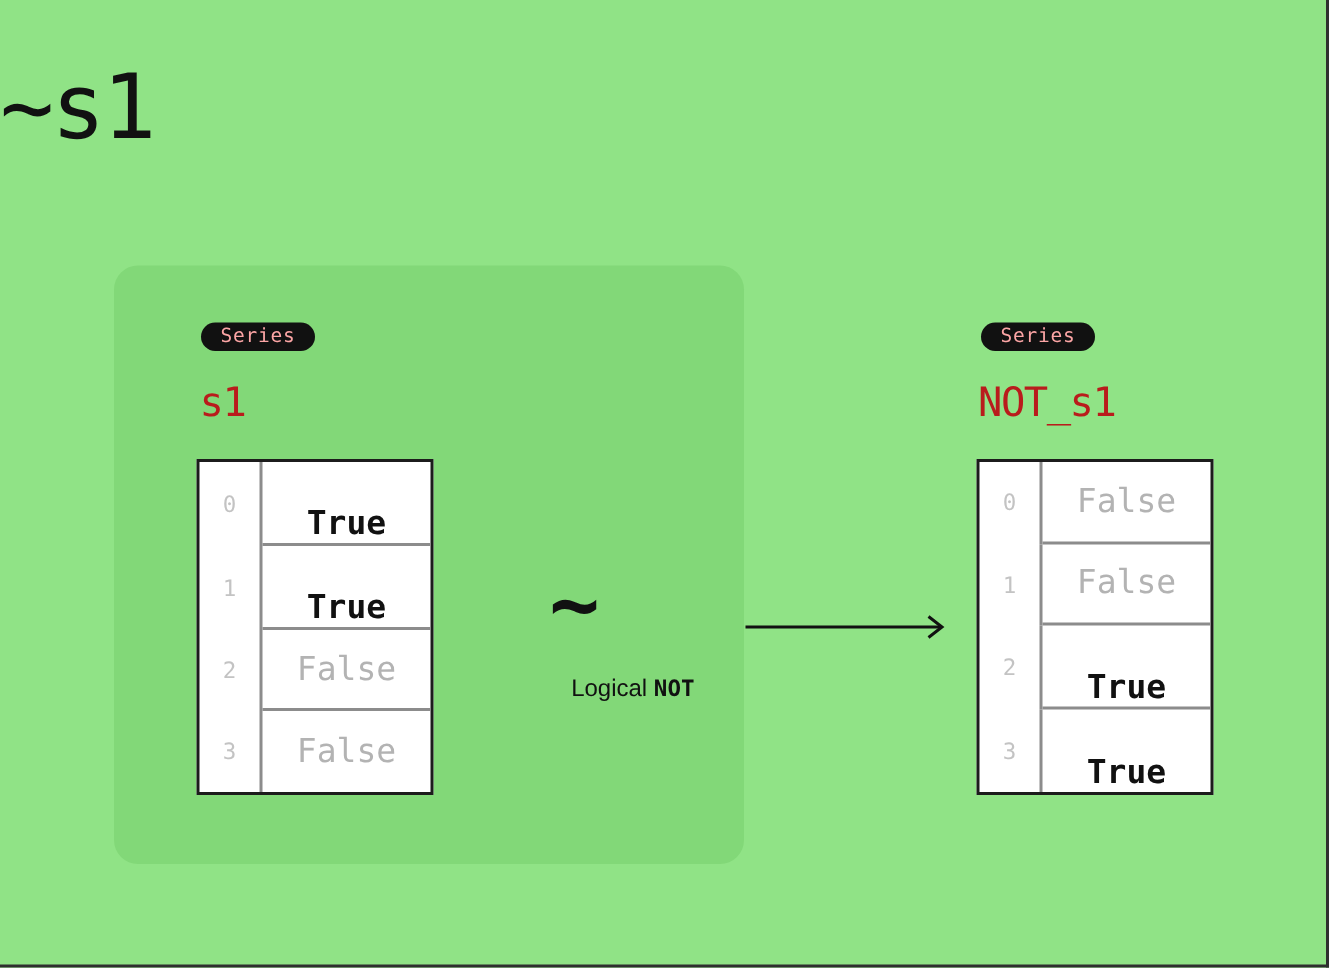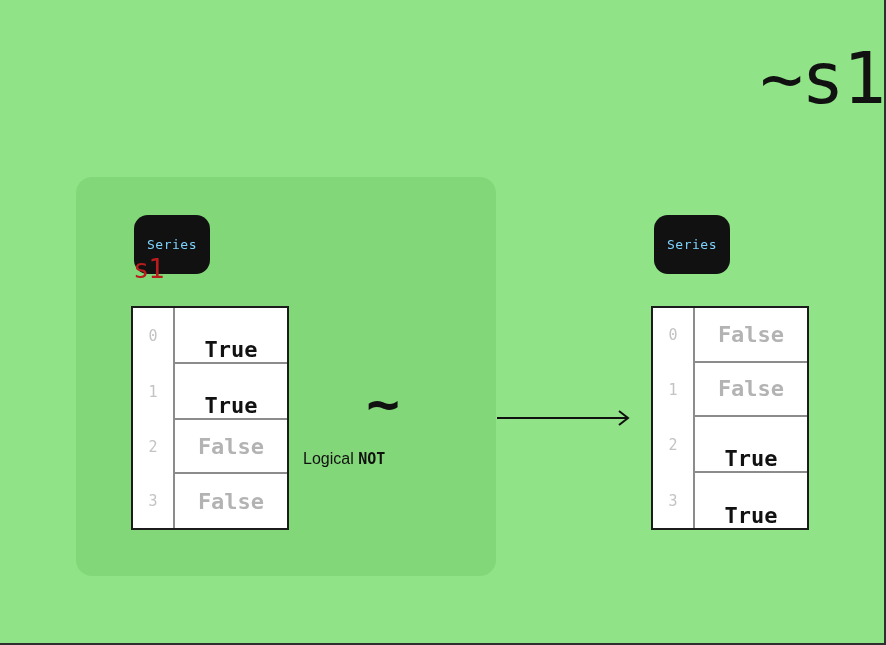--- a/index.html
+++ b/index.html
@@ -8,37 +8,37 @@
     width:886px;height:645px;
     box-sizing:border-box;
     background:#90E386;
     border-right:2px solid #2f2f2f;
     border-bottom:2px solid #2f2f2f;
     overflow:hidden;
     font-family:"DejaVu Sans Mono", monospace;
   }
   .title{
     position:absolute;left:0;right:0;top:42px;
-    text-align:right;
-    font-size:72px;line-height:1.0;
+    text-align:left;
+    font-size:60px;line-height:1.0;
     color:#111111;
     letter-spacing:-2px;
   }
   .panel{
     position:absolute;left:76px;top:177px;
     width:420px;height:399px;
     background:#82D878;
     border-radius:16px;
   }
   .badge{
     position:absolute;
     display:inline-block;
-    background:#111111;color:#7dd3fc;
+    background:#111111;color:#fca5a5;
     font-size:13px;line-height:13px;
-    padding:23px 13px;
+    padding:3px 13px;
     border-radius:14px;
     letter-spacing:0.5px;
   }
   .badge.left{left:134px;top:215px;}
   .badge.right{left:654px;top:215px;}
   .series-name{
     position:absolute;
     font-size:27px;color:#b91c1c;
     letter-spacing:-1px;
   }
@@ -63,30 +63,30 @@
     font-size:15px;color:#c3c3c3;
   }
   .val-cell{
     box-sizing:border-box;
     border-bottom:2px solid #8c8c8c;
     display:flex;align-items:center;justify-content:center;
     font-size:22px;
   }
   .row-last .val-cell, .val-cell.last{border-bottom:none;}
   .v-true{color:#111111;font-weight:bold;margin-top:29px;}
-  .v-false{color:#b3b3b3;font-weight:bold;}
+  .v-false{color:#b3b3b3;font-weight:normal;}
   .op-tilde{
     position:absolute;left:347px;top:376px;
     width:72px;text-align:center;
     font-size:56px;font-weight:bold;color:#111111;
     line-height:1;
   }
   .op-label{
     position:absolute;left:303px;top:450px;
-    width:160px;text-align:left;
+    width:160px;text-align:right;
     font-family:"Liberation Sans", sans-serif;
     font-size:16px;color:#111111;
   }
   .op-label b{
     font-family:"DejaVu Sans Mono", monospace;
     font-weight:bold;
     font-size:15px;
   }
   .arrow{
     position:absolute;left:495px;top:407px;
@@ -118,20 +118,21 @@
 
   <div class="op-tilde">~</div>
   <div class="op-label"><span>Logical </span><b>NOT</b></div>
 
   <svg class="arrow" viewBox="0 0 140 22">
     <line x1="2" y1="11" x2="132" y2="11" stroke="#111111" stroke-width="2"></line>
     <polyline points="124,4 133,11 124,18" fill="none" stroke="#111111" stroke-width="2"></polyline>
   </svg>
 
   <div class="badge right">Series</div>
+  <div class="series-name right">NOT_s1</div>
 
   <div class="ser-table right">
     <div class="idx-cell">0</div>
     <div class="val-cell v-false">False</div>
     <div class="idx-cell">1</div>
     <div class="val-cell v-false">False</div>
     <div class="idx-cell">2</div>
     <div class="val-cell v-true">True</div>
     <div class="idx-cell">3</div>
     <div class="val-cell v-true last">True</div>

